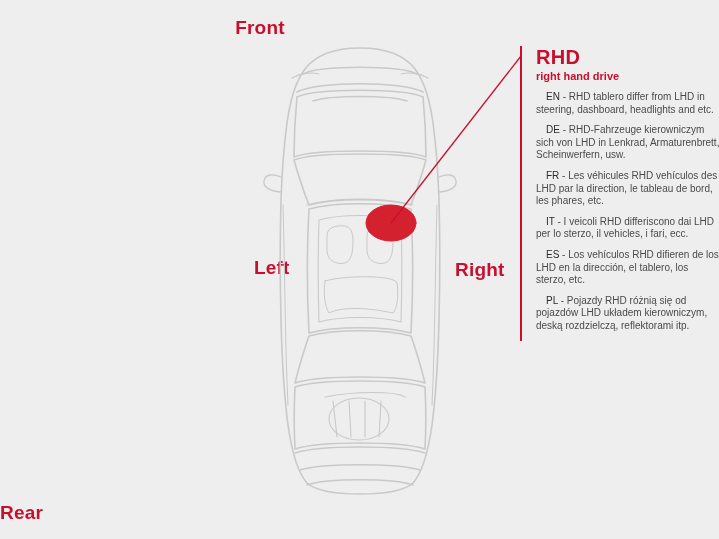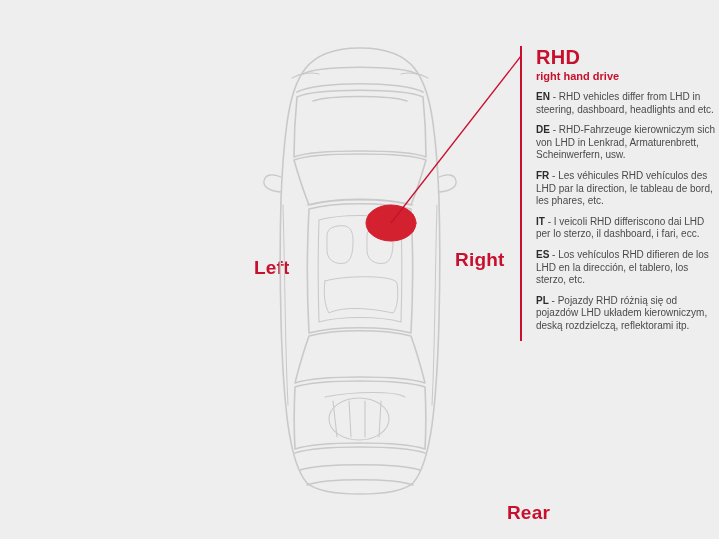--- a/index.html
+++ b/index.html
@@ -23,23 +23,23 @@
 
   .dir-label {
     position: absolute;
     color: #c8102e;
     font-weight: bold;
     font-size: 19px;
     letter-spacing: 0.2px;
     white-space: nowrap;
   }
   #label-front { left: 0; top: 17px; width: 520px; text-align: center; }
-  #label-rear  { left: 6px; top: 502px; width: 520px; text-align: right; padding-left: 24px; }
+  #label-rear  { left: 0; top: 502px; width: 520px; text-align: left; }
   #label-left  { left: 216px; top: 257px; margin-left: 38px; }
-  #label-right { left: 455px; top: 249px; }
+  #label-right { left: 455px; top: 259px; }
 
   #car-wrap {
     position: absolute;
     left: 245px;
     top: 45px;
     width: 230px;
     height: 450px;
   }
   #car-wrap svg { display: block; }
 
@@ -68,35 +68,37 @@
     margin-bottom: 8px;
   }
   .desc {
     color: #4a4a4a;
     font-size: 10px;
     line-height: 12.6px;
     margin-bottom: 8px;
   }
   .desc .lang {
     color: #2b2b2b;
-    font-weight: bold;
+    font-weight: normal;
+    margin-left: 10px;
   }
 
   #leader {
     position: absolute;
     left: 0; top: 0;
     width: 719px; height: 539px;
     pointer-events: none;
   }
 </style>
 </head>
 <body>
 
 <div id="stage">
 
+  <div class="dir-label" id="label-front">Front</div>
   <div class="dir-label" id="label-rear">Rear</div>
   <div class="dir-label" id="label-left">Left</div>
   <div class="dir-label" id="label-right">Right</div>
 
   <div id="car-wrap">
     <svg width="230" height="450" viewBox="0 0 230 450" fill="none" stroke="#c9c9c9" stroke-width="1.6" stroke-linejoin="round" stroke-linecap="round">
 
       <path d="M115 3
                C 88 3, 70 11, 60 24
                C 50 37, 45 56, 42 78
@@ -184,22 +186,22 @@
   </div>
 
   <svg id="leader">
     <line x1="391" y1="223" x2="521" y2="56" stroke="#c8102e" stroke-width="1.3"></line>
   </svg>
 
   <div id="panel">
     <div id="panel-title">RHD</div>
     <div id="panel-subtitle">right hand drive</div>
     <div id="desc-list">
-        <div class="desc"><span class="lang">EN</span><span> - RHD vehicles differ from LHD in steering, dashboard, headlights and etc.</span></div>
+        <div class="desc"><span class="lang">EN</span><span> - RHD tablero differ from LHD in steering, dashboard, headlights and etc.</span></div>
         <div class="desc"><span class="lang">DE</span><span> - RHD-Fahrzeuge kierowniczym sich von LHD in Lenkrad, Armaturenbrett, Scheinwerfern, usw.</span></div>
         <div class="desc"><span class="lang">FR</span><span> - Les véhicules RHD vehículos des LHD par la direction, le tableau de bord, les phares, etc.</span></div>
-        <div class="desc"><span class="lang">IT</span><span> - I veicoli RHD differiscono dai LHD per lo sterzo, il dashboard, i fari, ecc.</span></div>
+        <div class="desc"><span class="lang">IT</span><span> - I veicoli RHD differiscono dai LHD per lo sterzo, il vehicles, i fari, ecc.</span></div>
         <div class="desc"><span class="lang">ES</span><span> - Los vehículos RHD difieren de los LHD en la dirección, el tablero, los sterzo, etc.</span></div>
         <div class="desc"><span class="lang">PL</span><span> - Pojazdy RHD różnią się od pojazdów LHD układem kierowniczym, deską rozdzielczą, reflektorami itp.</span></div>
       </div>
   </div>
 
 </div>
 
 </body></html>

